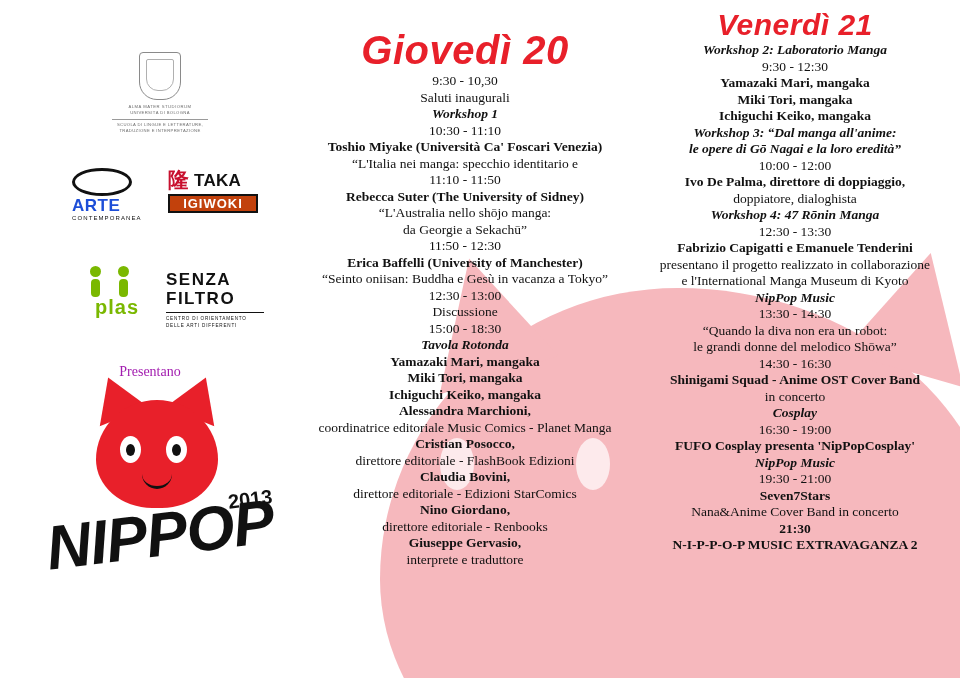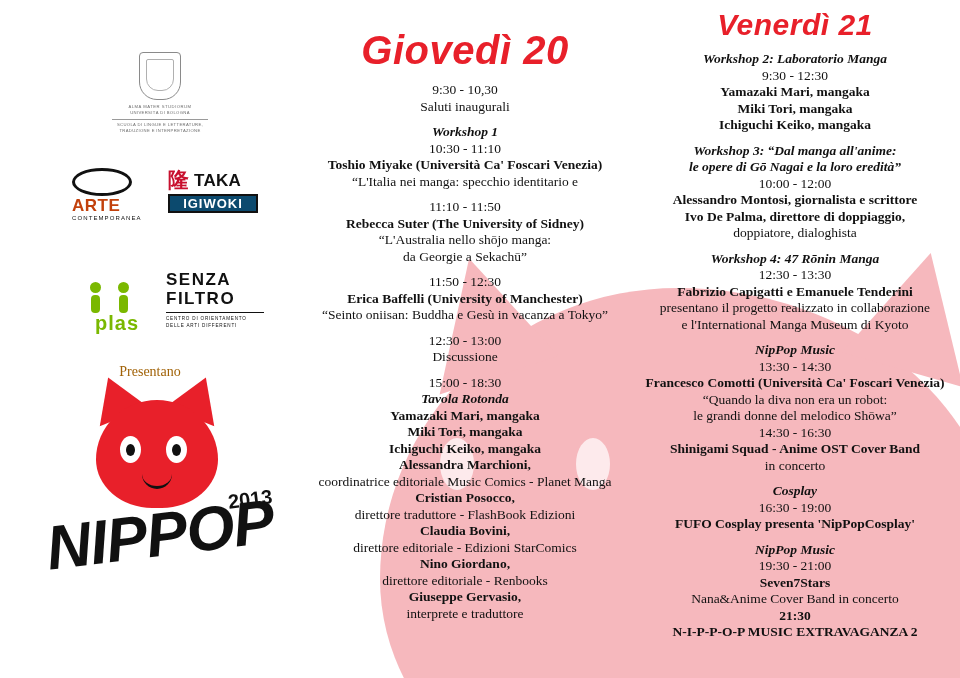--- a/index.html
+++ b/index.html
@@ -132,21 +132,21 @@
     border: 3.5px solid #111;
     border-radius: 50%;
     margin-bottom: 2px;
   }
   .ono-text {
     font-family: "Liberation Sans", sans-serif;
     font-weight: bold;
     font-size: 17px;
     line-height: 16px;
     letter-spacing: .5px;
-    color: #c2410c;
+    color: #1d4ed8;
   }
   .ono-sub {
     font-family: "Liberation Sans", sans-serif;
     font-size: 6px;
     letter-spacing: 1.1px;
     color: #111;
     margin-top: 1px;
   }
   .takamori {
     position: absolute;
@@ -169,42 +169,42 @@
     font-family: "Liberation Sans", sans-serif;
     font-weight: bold;
     font-size: 17px;
     line-height: 14px;
     color: #111;
     letter-spacing: .3px;
   }
   .tk-box {
     margin-top: 3px;
     border: 2px solid #111;
-    background: #0c4a6e;
+    background: #c2410c;
     color: #fff;
     font-family: "Liberation Sans", sans-serif;
     font-weight: bold;
     font-size: 13px;
     line-height: 15px;
     letter-spacing: 1px;
     text-align: center;
     width: 86px;
   }
 
   .logo-row-2 {
     position: absolute;
     left: 80px;
     top: 266px;
     width: 185px;
     height: 70px;
   }
   .plas {
     position: absolute;
     left: 0;
-    top: 16px;
+    top: 0;
     width: 74px;
     text-align: center;
   }
   .plas-marks {
     height: 30px;
     position: relative;
   }
   .plas-dot {
     position: absolute;
     width: 11px; height: 11px;
@@ -255,21 +255,21 @@
   }
 
   .presentano {
     position: absolute;
     left: 0;
     top: 364px;
     width: 300px;
     text-align: center;
     font-family: "Liberation Serif", serif;
     font-size: 14px;
-    color: #a16207;
+    color: #a21caf;
   }
 
   
   .nippop-logo {
     position: absolute;
     left: 34px;
     top: 392px;
     width: 250px;
     height: 230px;
   }
@@ -365,21 +365,20 @@
   }
   .col-thu .day-title {
     font-size: 40px;
     margin-top: 28px;
   }
   .col-fri .day-title {
     font-size: 30px;
     margin-top: 8px;
   }
   .block {
-    margin-top: 9px;
     font-size: 13.5px;
     line-height: 16.5px;
     padding: 0 14px;
   }
   .block .plain {
     font-weight: normal;
   }
   .bi { font-weight: bold; font-style: italic; }
   .b { font-weight: bold; }
 </style>
@@ -486,21 +485,21 @@
         </div>
         <div class="block">
           <div class="plain">15:00 - 18:30</div>
           <div class="bi">Tavola Rotonda</div>
           <div class="b">Yamazaki Mari, mangaka</div>
           <div class="b">Miki Tori, mangaka</div>
           <div class="b">Ichiguchi Keiko, mangaka</div>
           <div class="b">Alessandra Marchioni,</div>
           <div class="plain">coordinatrice editoriale Music Comics - Planet Manga</div>
           <div class="b">Cristian Posocco,</div>
-          <div class="plain">direttore traduttore - FlashBook Edizioni</div>
+          <div class="plain">direttore editoriale - FlashBook Edizioni</div>
           <div class="b">Claudia Bovini,</div>
           <div class="plain">direttore editoriale - Edizioni StarComics</div>
           <div class="b">Nino Giordano,</div>
           <div class="plain">direttore editoriale - Renbooks</div>
           <div class="b">Giuseppe Gervasio,</div>
           <div class="plain">interprete e traduttore</div>
         </div>
       </div>
   </div>
 
@@ -511,35 +510,33 @@
           <div class="bi">Workshop 2: Laboratorio Manga</div>
           <div class="plain">9:30 - 12:30</div>
           <div class="b">Yamazaki Mari, mangaka</div>
           <div class="b">Miki Tori, mangaka</div>
           <div class="b">Ichiguchi Keiko, mangaka</div>
         </div>
         <div class="block">
           <div class="bi">Workshop 3: “Dal manga all'anime:</div>
           <div class="bi">le opere di Gō Nagai e la loro eredità”</div>
           <div class="plain">10:00 - 12:00</div>
-          <div class="b">Alessandro Montosi, giornalista e scrittore</div>
           <div class="b">Ivo De Palma, direttore di doppiaggio,</div>
           <div class="plain">doppiatore, dialoghista</div>
         </div>
         <div class="block">
           <div class="bi">Workshop 4: 47 Rōnin Manga</div>
           <div class="plain">12:30 - 13:30</div>
           <div class="b">Fabrizio Capigatti e Emanuele Tenderini</div>
           <div class="plain">presentano il progetto realizzato in collaborazione</div>
           <div class="plain">e l'International Manga Museum di Kyoto</div>
         </div>
         <div class="block">
           <div class="bi">NipPop Music</div>
           <div class="plain">13:30 - 14:30</div>
-          <div class="b">Francesco Comotti (Università Ca' Foscari Venezia)</div>
           <div class="plain">“Quando la diva non era un robot:</div>
           <div class="plain">le grandi donne del melodico Shōwa”</div>
           <div class="plain">14:30 - 16:30</div>
           <div class="b">Shinigami Squad - Anime OST Cover Band</div>
           <div class="plain">in concerto</div>
         </div>
         <div class="block">
           <div class="bi">Cosplay</div>
           <div class="plain">16:30 - 19:00</div>
           <div class="b">FUFO Cosplay presenta 'NipPopCosplay'</div>

